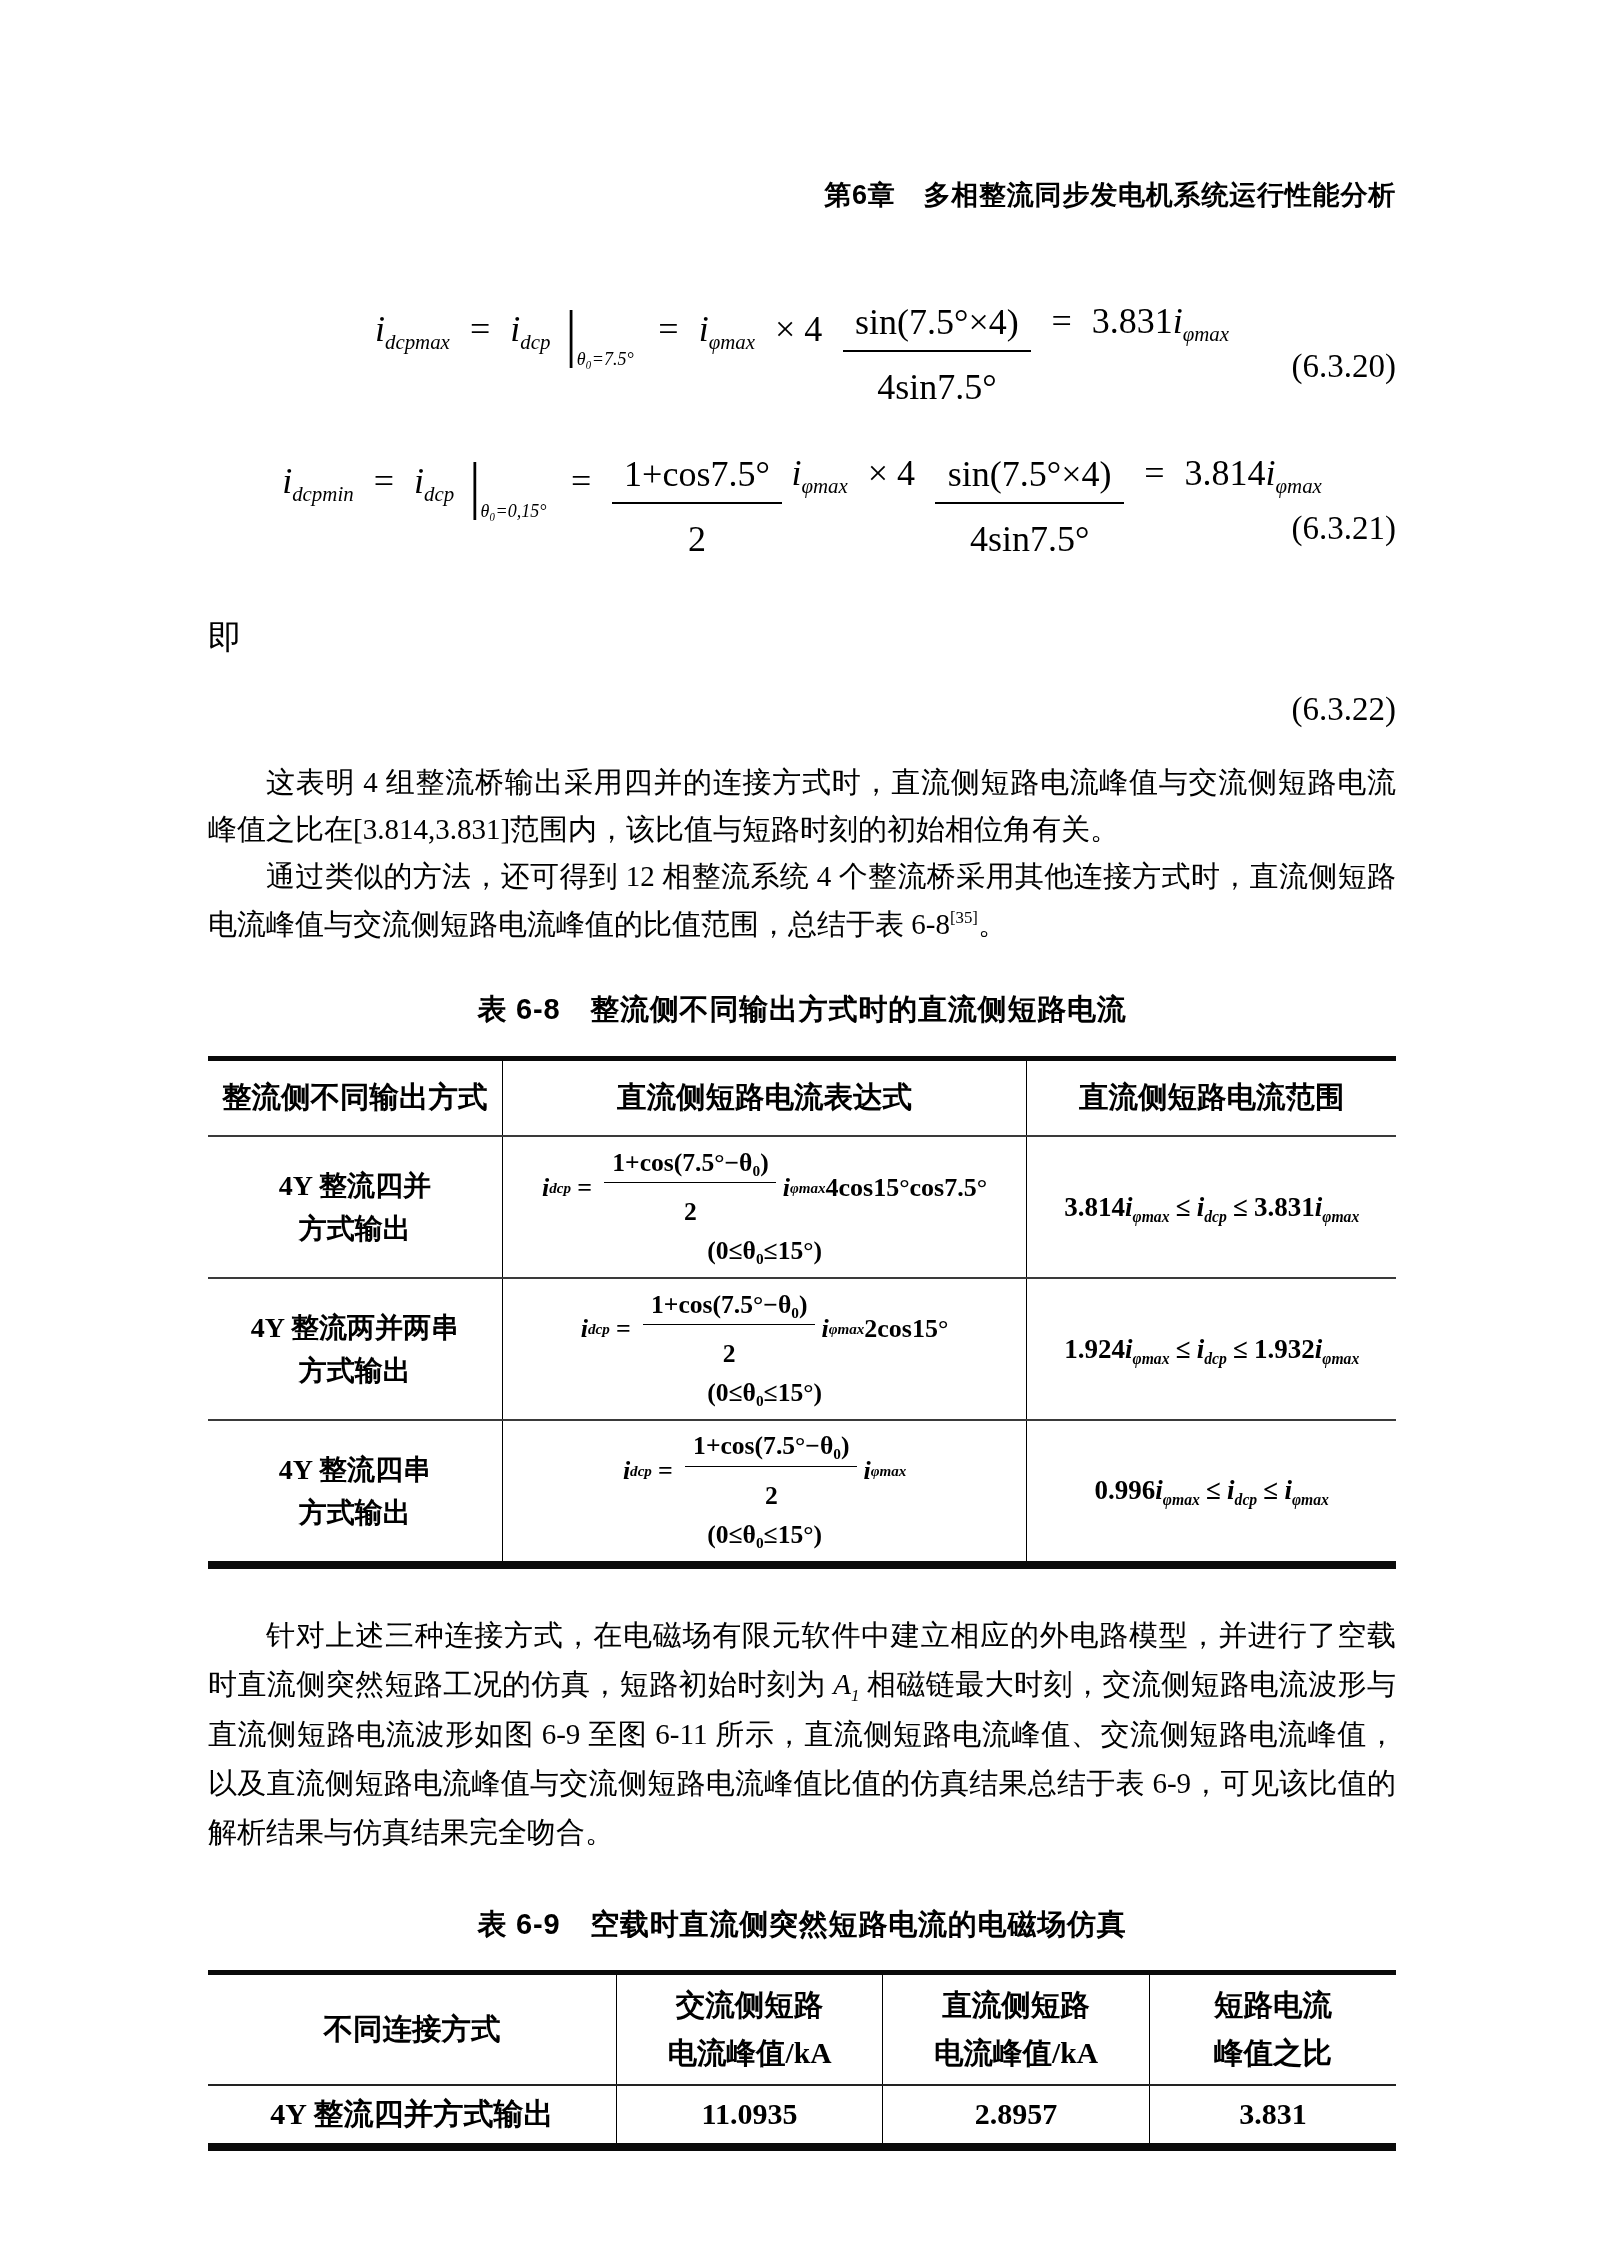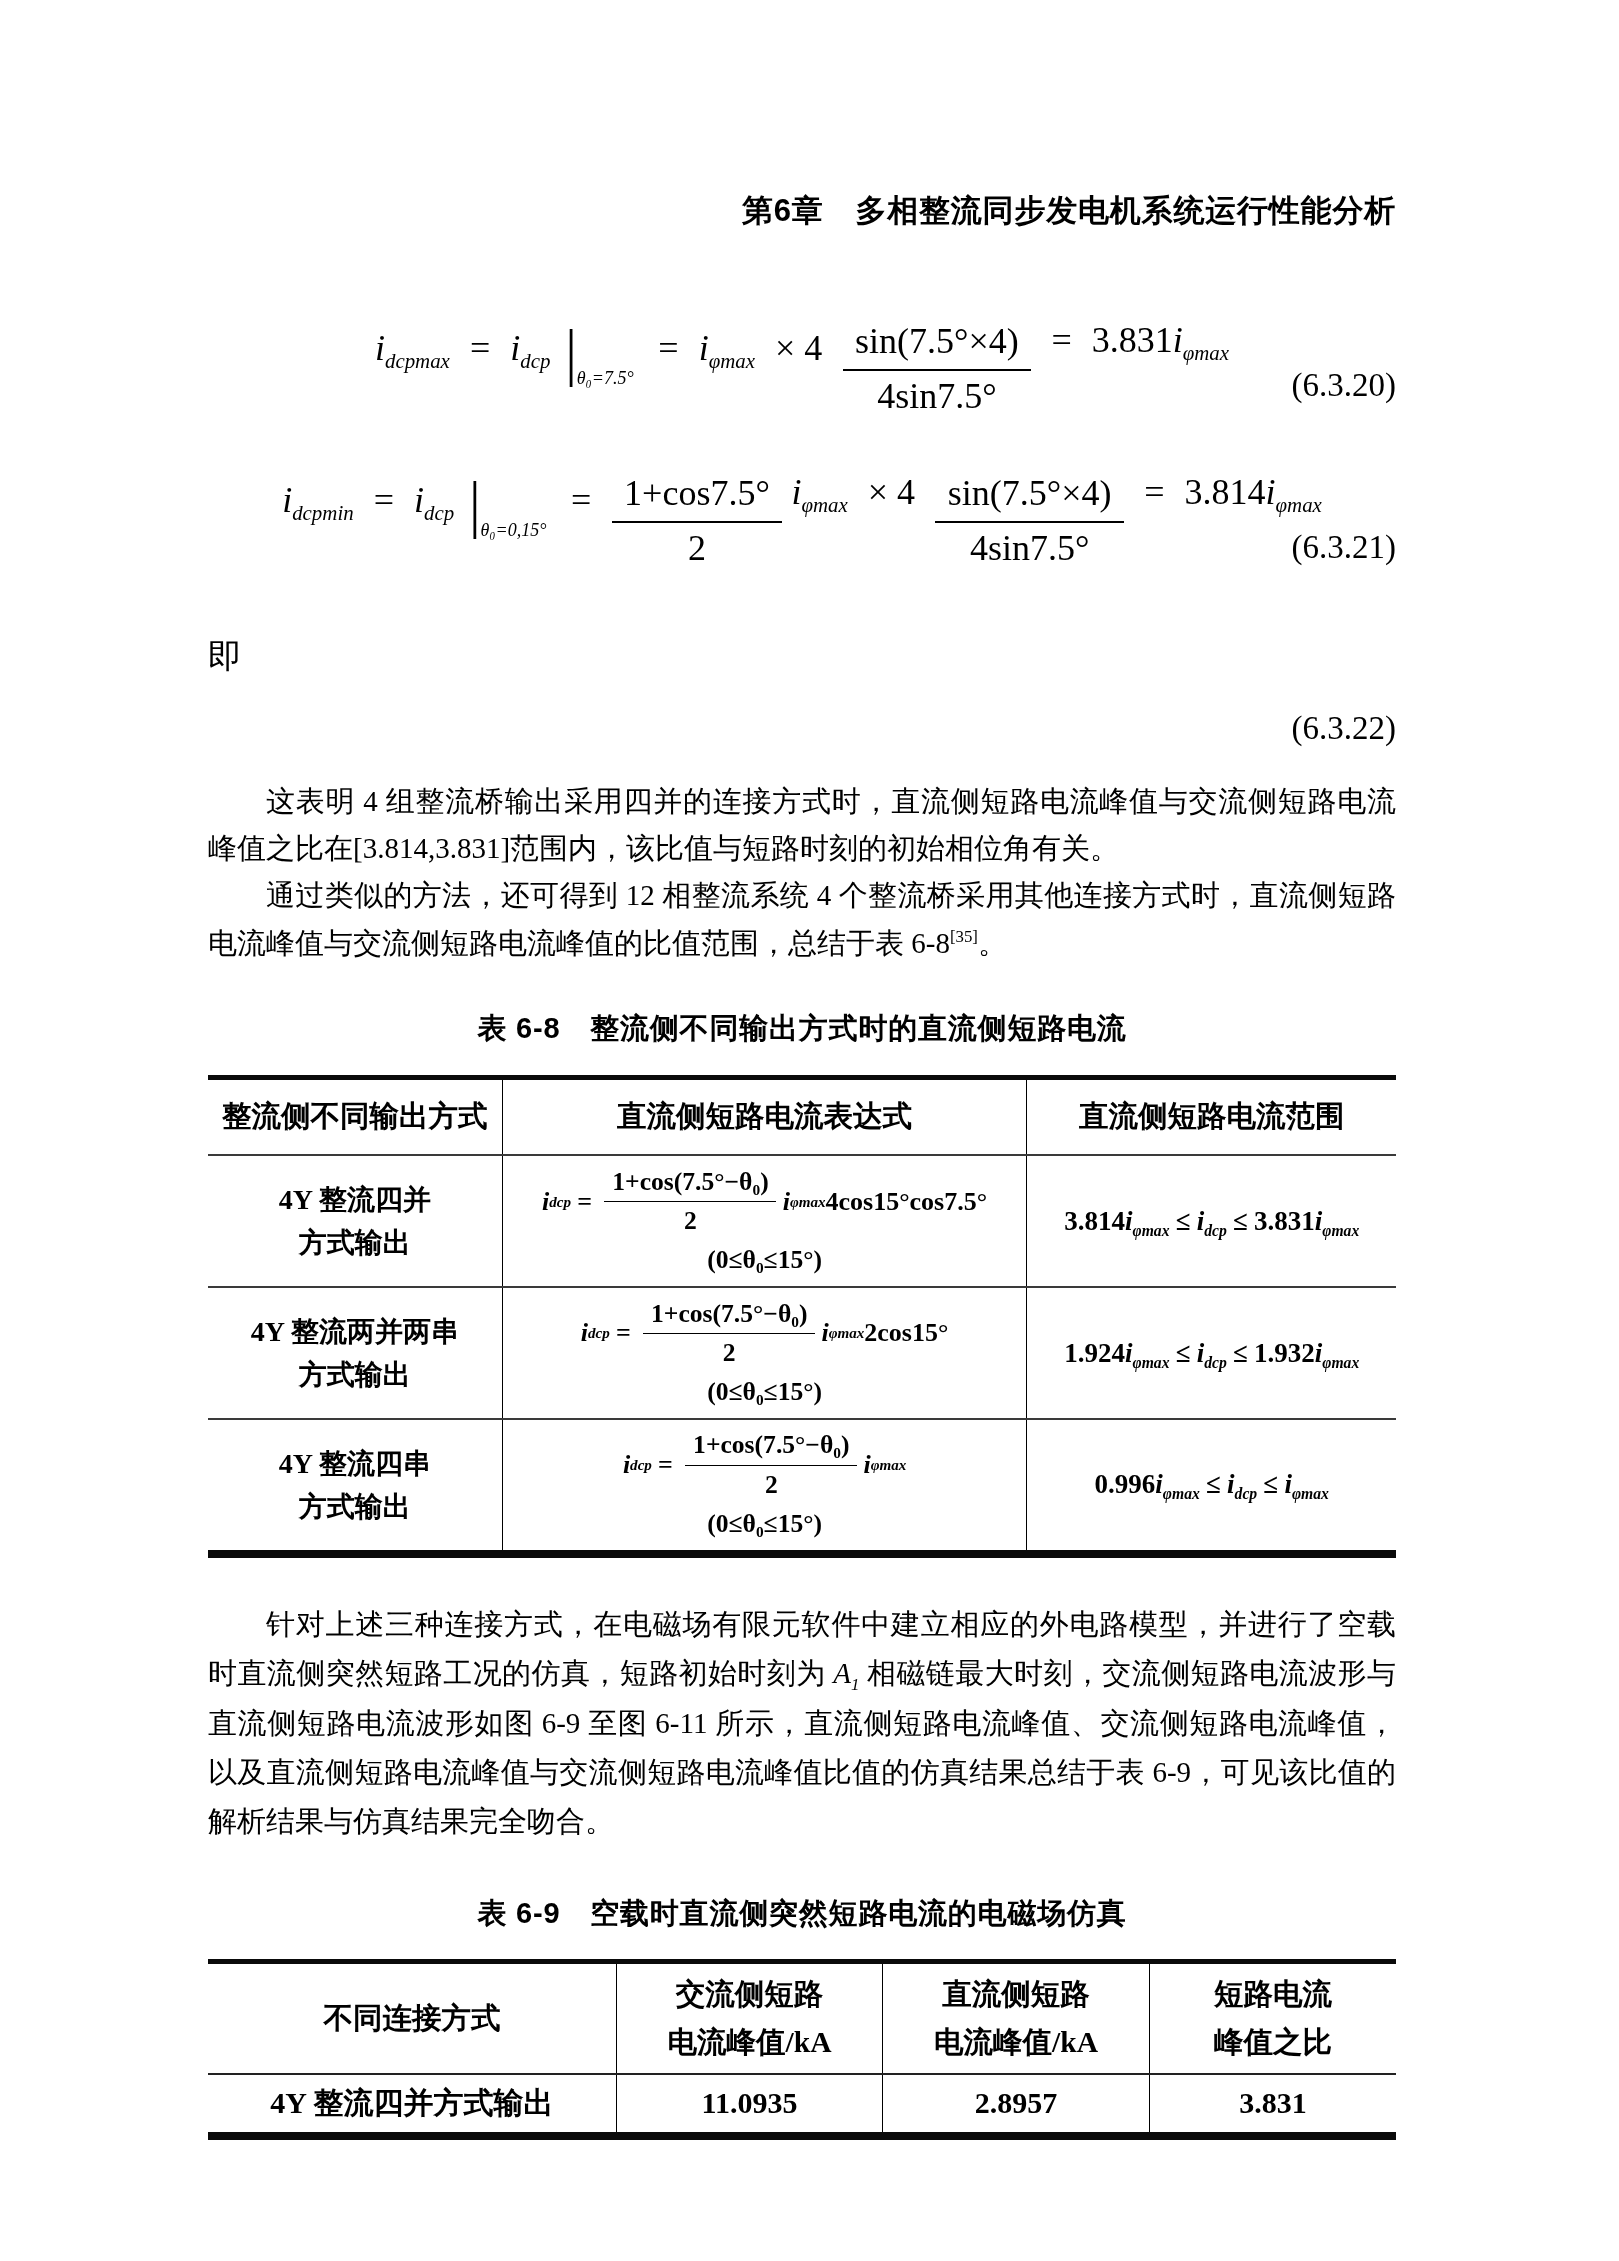--- a/index.html
+++ b/index.html
@@ -3,34 +3,34 @@
 <meta charset="utf-8">
 <style>
   html,body{margin:0;padding:0;background:#e8e8e8;}
   .page{
     width:1620px;height:2261px;background:#ffffff;color:#000;
     position:relative;box-sizing:border-box;
     padding:177px 224px 0 208px;overflow:hidden;
     font-family:"Liberation Serif","DejaVu Serif",serif;
   }
   .hei{font-family:"Liberation Sans","DejaVu Sans",sans-serif;font-weight:700;}
-  .chapter-header{font-size:31px;text-align:right;letter-spacing:0.8px;margin-top:13px;}
+  .chapter-header{font-size:27px;text-align:right;letter-spacing:0.8px;}
   
   .eq-row{position:relative;display:flex;justify-content:center;align-items:flex-start;
           font-size:36px;font-style:normal;}
   .eq-row i{font-style:italic;}
   .eq-no{position:absolute;right:0;top:50%;transform:translateY(-50%);font-size:33px;}
   .op{margin:0 11px;}
   .op2{margin:0 6.2px;}
   sub{font-size:0.58em;font-style:italic;line-height:0;}
   sup{font-size:0.58em;line-height:0;}
   .frac{display:inline-flex;flex-direction:column;align-items:center;text-align:center;
         vertical-align:middle;margin:0 9.3px;font-style:normal;line-height:1.25;}
   .frac .num{border-bottom:2.3px solid #000;padding:0 12.4px 4.7px;}
-  .frac .den{padding-top:3px;}
+  .frac .den{padding-top:13px;}
   .vbar{font-style:normal;font-size:1.55em;font-weight:300;display:inline-block;
         transform:scaleY(1.15);margin-left:6.2px;vertical-align:-0.18em;}
   .barsub{font-size:0.5em;font-style:italic;vertical-align:-1.35em;margin-right:4.7px;}
   .eq20{margin-top:87px;min-height:132px;}
   .eq21{margin-top:20px;min-height:151px;}
   .jie{font-size:34px;margin-top:12.4px;}
   .eq22{margin-top:12.4px;min-height:71px;font-size:35px;}
   
   .para{font-size:29px;line-height:1.63;text-align:justify;text-indent:2em;margin:0;}
   .p1{margin-top:14px;}

